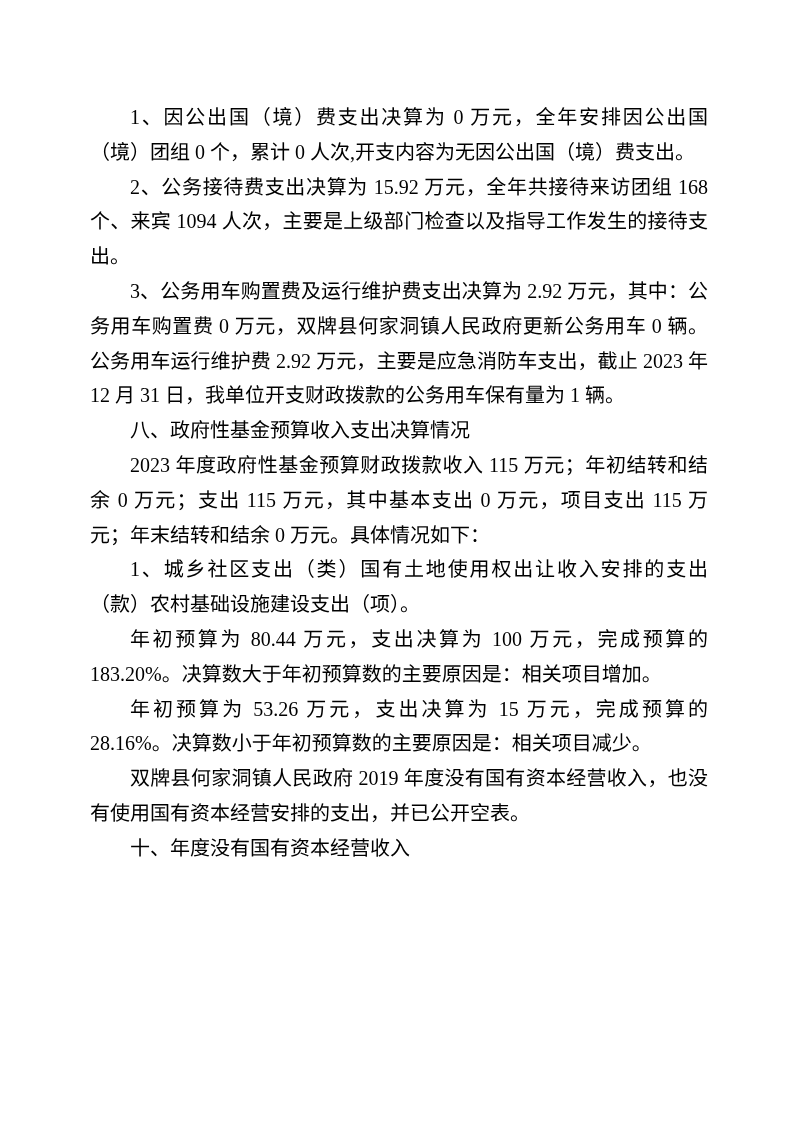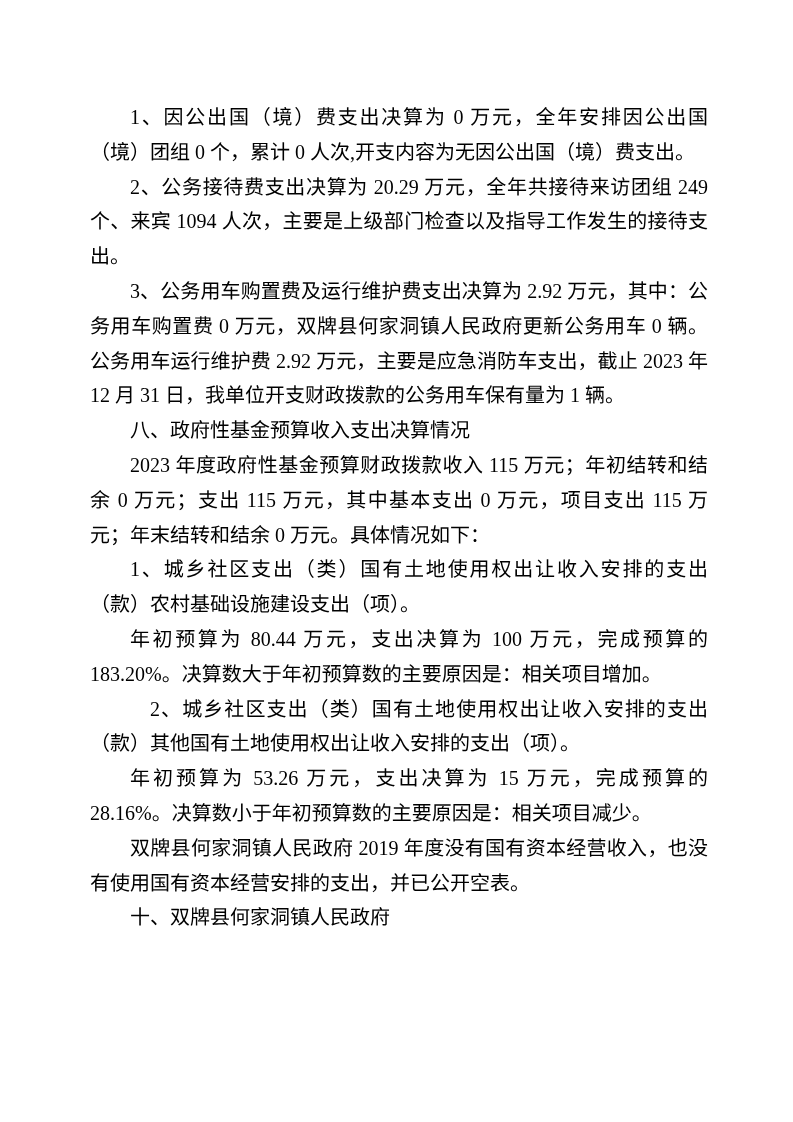--- a/index.html
+++ b/index.html
@@ -39,24 +39,23 @@
   .doc-body p.wide {
     text-indent: 3em;
   }
 </style>
 </head>
 <body>
 
 <div class="page">
   <div class="doc-body" id="doc-body">
       <p class="para">1、因公出国（境）费支出决算为 0 万元，全年安排因公出国（境）团组 0 个，累计 0 人次,开支内容为无因公出国（境）费支出。</p>
-      <p class="para">2、公务接待费支出决算为 20.29 万元，全年共接待来访团组 249 个、来宾 1094 人次，主要是上级部门检查以及指导工作发生的接待支出。</p>
+      <p class="para">2、公务接待费支出决算为 15.92 万元，全年共接待来访团组 168 个、来宾 1094 人次，主要是上级部门检查以及指导工作发生的接待支出。</p>
       <p class="para">3、公务用车购置费及运行维护费支出决算为 2.92 万元，其中：公务用车购置费 0 万元，双牌县何家洞镇人民政府更新公务用车 0 辆。公务用车运行维护费 2.92 万元，主要是应急消防车支出，截止 2023 年 12 月 31 日，我单位开支财政拨款的公务用车保有量为 1 辆。</p>
       <p class="heading">八、政府性基金预算收入支出决算情况</p>
       <p class="para">2023 年度政府性基金预算财政拨款收入 115 万元；年初结转和结余 0 万元；支出 115 万元，其中基本支出 0 万元，项目支出 115 万元；年末结转和结余 0 万元。具体情况如下：</p>
       <p class="para">1、城乡社区支出（类）国有土地使用权出让收入安排的支出（款）农村基础设施建设支出（项）。</p>
       <p class="para">年初预算为 80.44 万元，支出决算为 100 万元，完成预算的 183.20%。决算数大于年初预算数的主要原因是：相关项目增加。</p>
-      <p class="para wide">2、城乡社区支出（类）国有土地使用权出让收入安排的支出（款）其他国有土地使用权出让收入安排的支出（项）。</p>
       <p class="para">年初预算为 53.26 万元，支出决算为 15 万元，完成预算的 28.16%。决算数小于年初预算数的主要原因是：相关项目减少。</p>
       <p class="para">双牌县何家洞镇人民政府 2019 年度没有国有资本经营收入，也没有使用国有资本经营安排的支出，并已公开空表。</p>
-      <p class="heading">十、双牌县何家洞镇人民政府</p>
+      <p class="heading">十、年度没有国有资本经营收入</p>
     </div>
 </div>
 
 </body></html>

